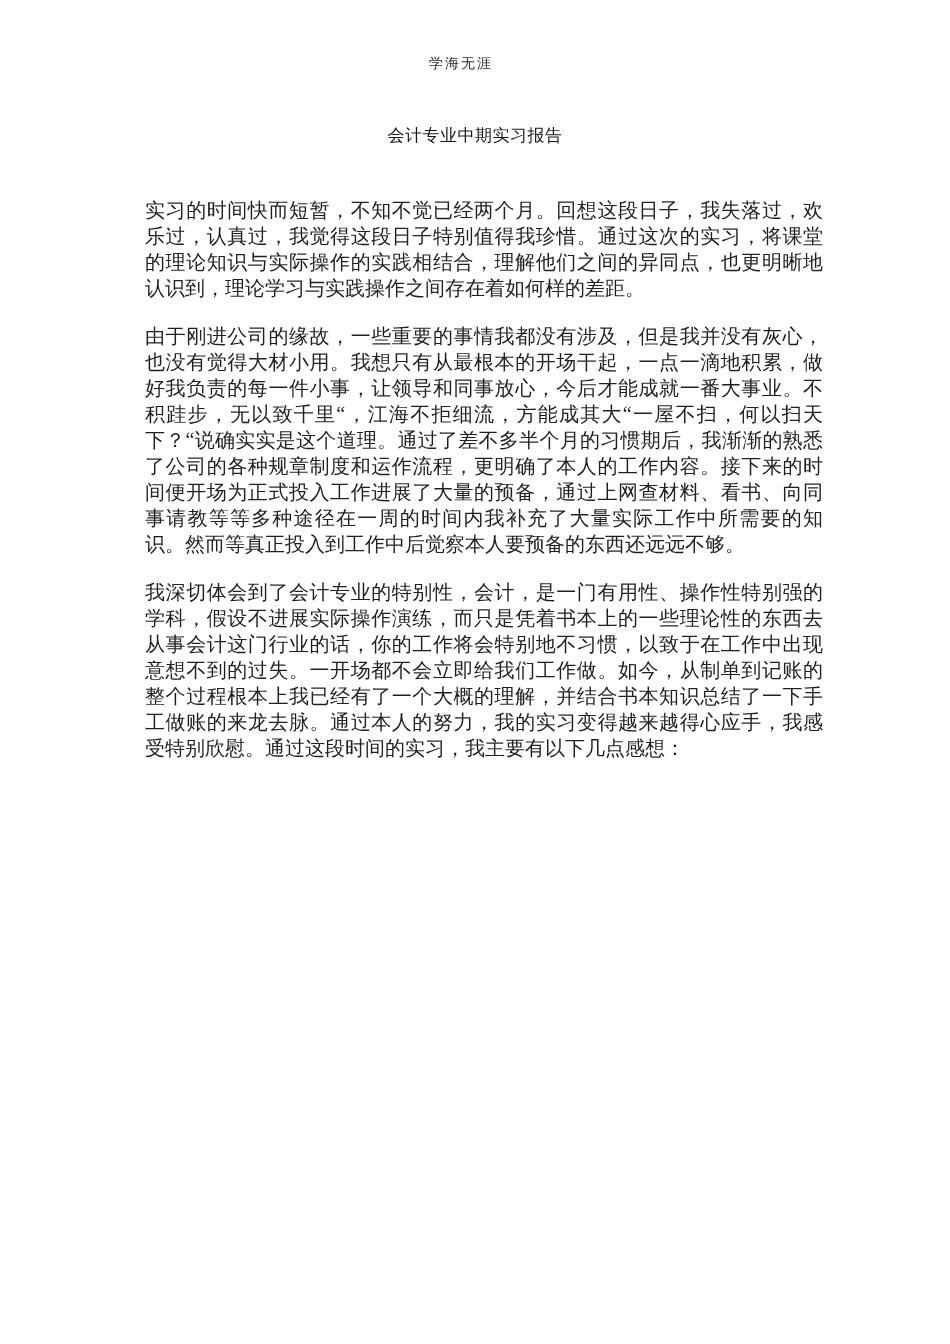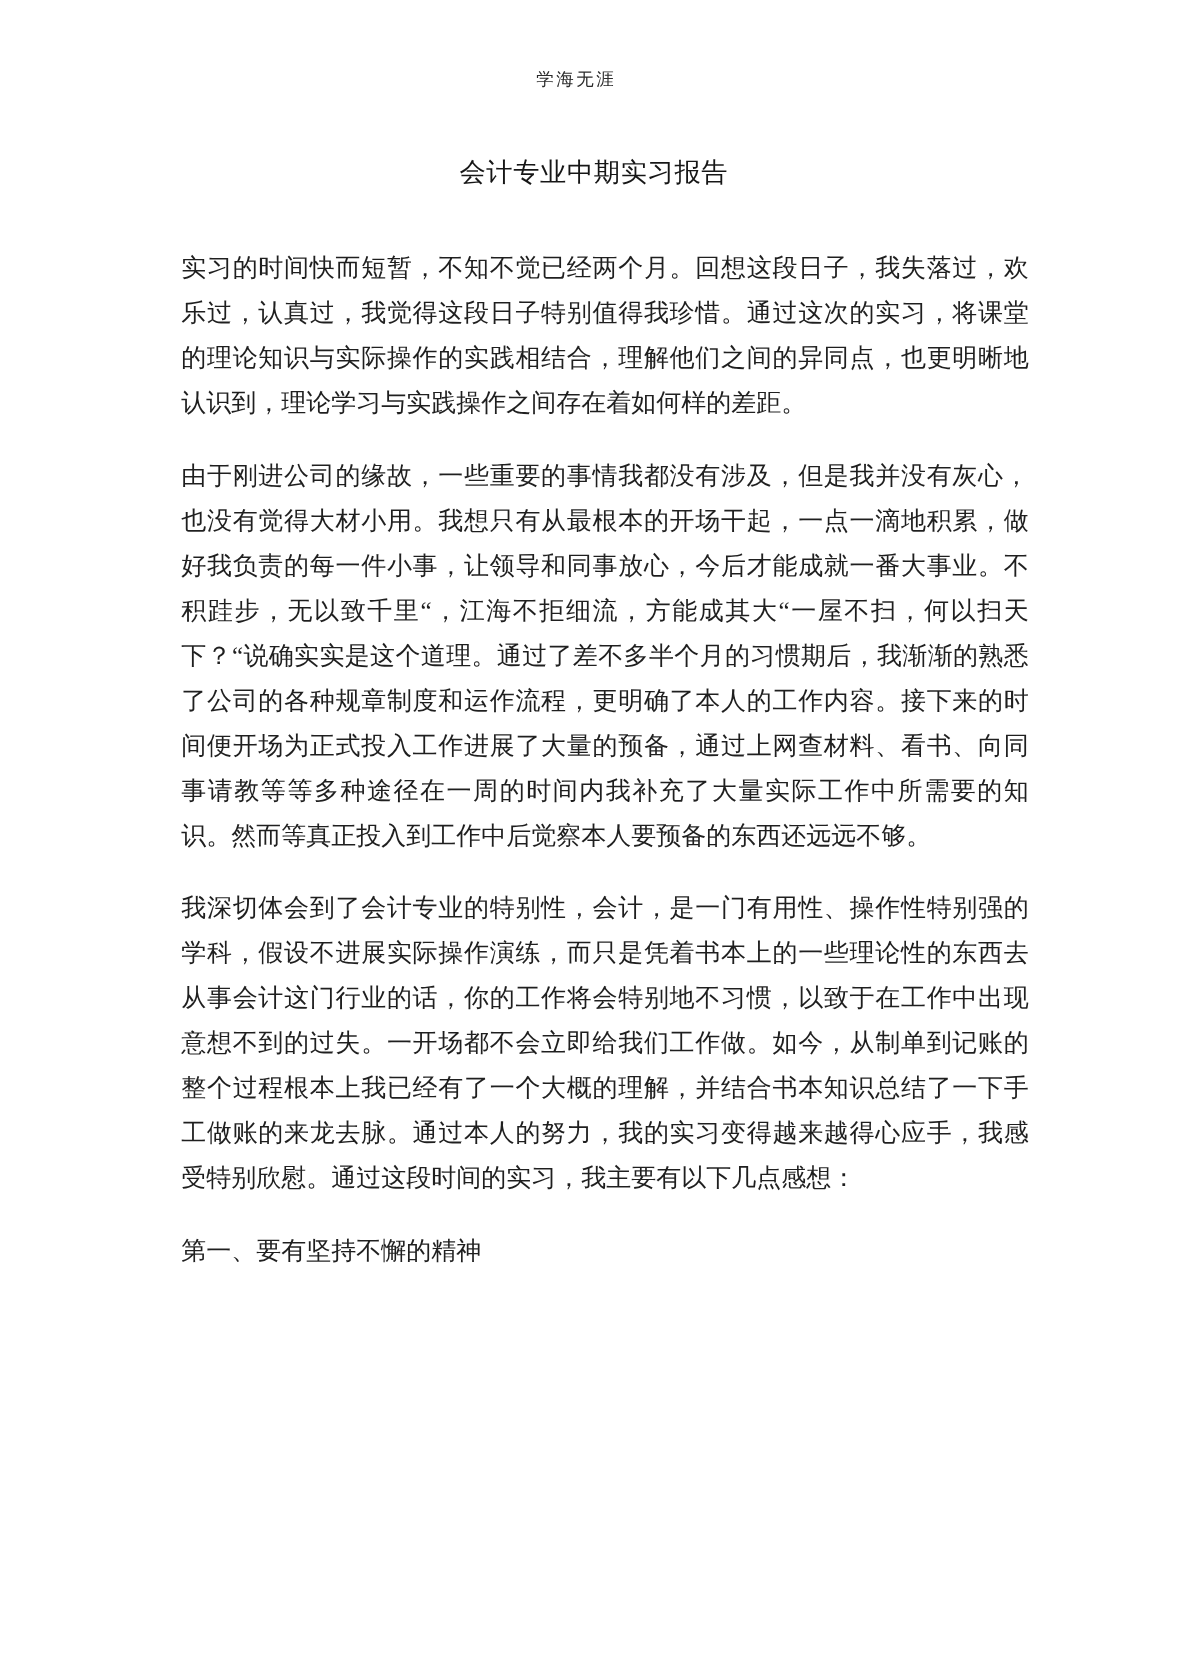--- a/index.html
+++ b/index.html
@@ -26,31 +26,31 @@
     font-size: 14px;
     letter-spacing: 2px;
     color: #2b2b2b;
   }
   .doc-title {
     position: absolute;
     top: 124px;
     left: 0;
     width: 100%;
     text-align: center;
-    font-size: 21px;
+    font-size: 17px;
     letter-spacing: 0.5px;
     color: #161616;
   }
   .doc-body {
     position: absolute;
     top: 197px;
     left: 145px;
     width: 678px;
     font-size: 20px;
-    line-height: 36px;
+    line-height: 26px;
     text-align: justify;
     text-justify: inter-ideograph;
     color: #1f1f1f;
   }
   .doc-body p {
     margin: 0 0 22px 0;
     padding: 0;
   }
   .doc-body p.heading {
     text-align: left;
@@ -62,16 +62,15 @@
 <div class="page">
 
   <div class="watermark">学海无涯</div>
 
   <div class="doc-title">会计专业中期实习报告</div>
 
   <div class="doc-body">
     <p class="para">实习的时间快而短暂，不知不觉已经两个月。回想这段日子，我失落过，欢乐过，认真过，我觉得这段日子特别值得我珍惜。通过这次的实习，将课堂的理论知识与实际操作的实践相结合，理解他们之间的异同点，也更明晰地认识到，理论学习与实践操作之间存在着如何样的差距。</p>
     <p class="para">由于刚进公司的缘故，一些重要的事情我都没有涉及，但是我并没有灰心，也没有觉得大材小用。我想只有从最根本的开场干起，一点一滴地积累，做好我负责的每一件小事，让领导和同事放心，今后才能成就一番大事业。不积跬步，无以致千里“，江海不拒细流，方能成其大“一屋不扫，何以扫天下？“说确实实是这个道理。通过了差不多半个月的习惯期后，我渐渐的熟悉了公司的各种规章制度和运作流程，更明确了本人的工作内容。接下来的时间便开场为正式投入工作进展了大量的预备，通过上网查材料、看书、向同事请教等等多种途径在一周的时间内我补充了大量实际工作中所需要的知识。然而等真正投入到工作中后觉察本人要预备的东西还远远不够。</p>
     <p class="para">我深切体会到了会计专业的特别性，会计，是一门有用性、操作性特别强的学科，假设不进展实际操作演练，而只是凭着书本上的一些理论性的东西去从事会计这门行业的话，你的工作将会特别地不习惯，以致于在工作中出现意想不到的过失。一开场都不会立即给我们工作做。如今，从制单到记账的整个过程根本上我已经有了一个大概的理解，并结合书本知识总结了一下手工做账的来龙去脉。通过本人的努力，我的实习变得越来越得心应手，我感受特别欣慰。通过这段时间的实习，我主要有以下几点感想：</p>
-    <p class="heading">第一、要有坚持不懈的精神</p>
   </div>
 
 </div>
 
 </body></html>

